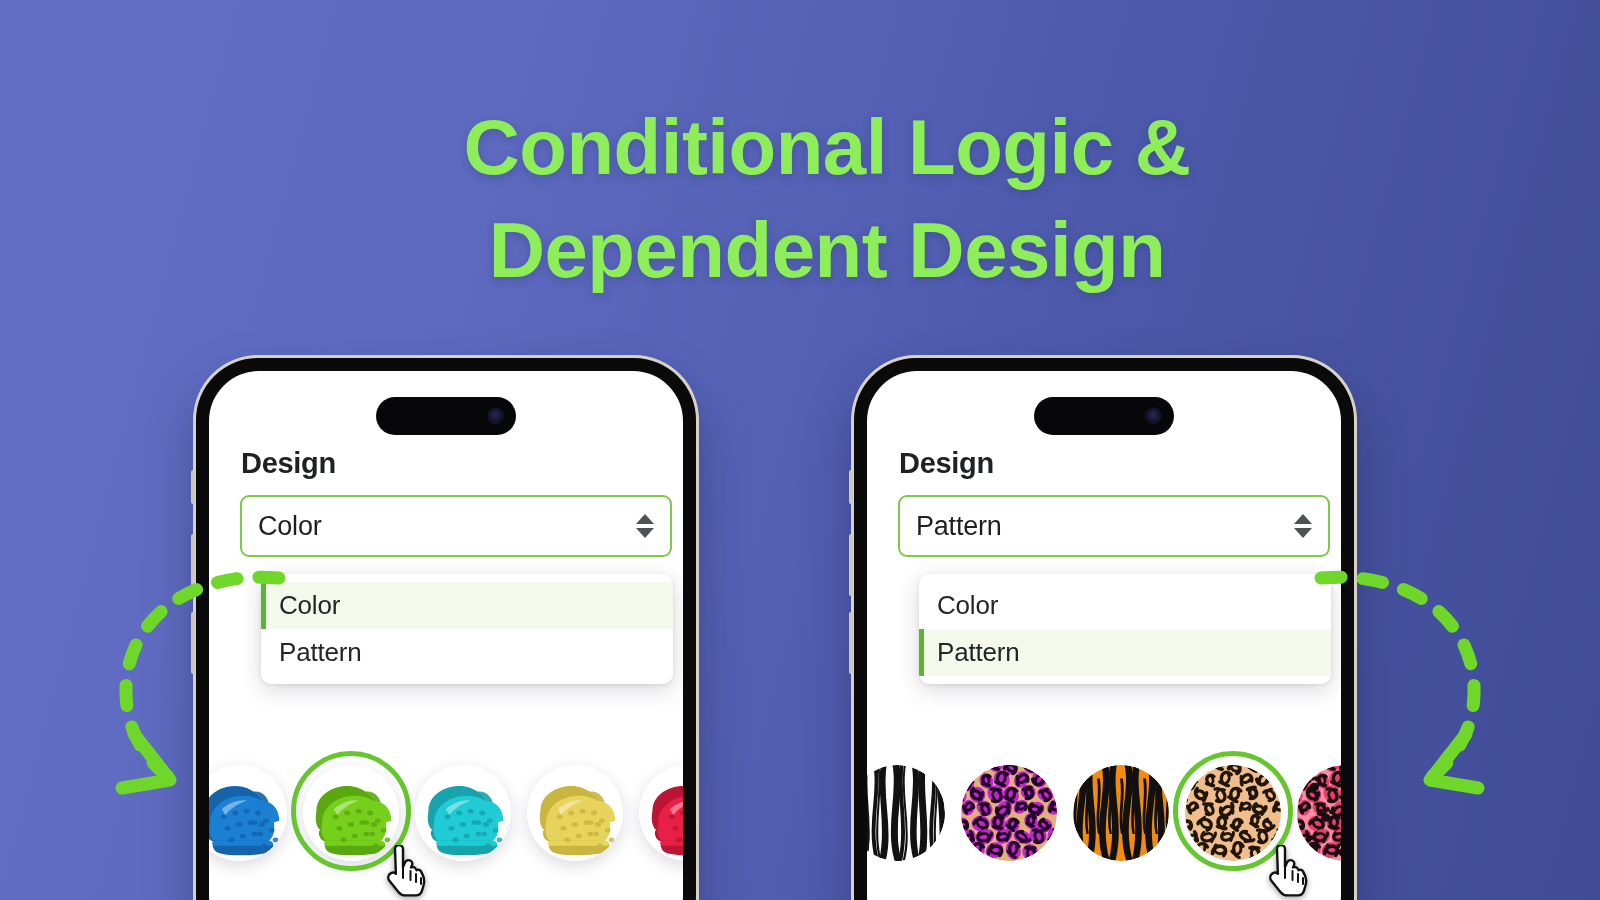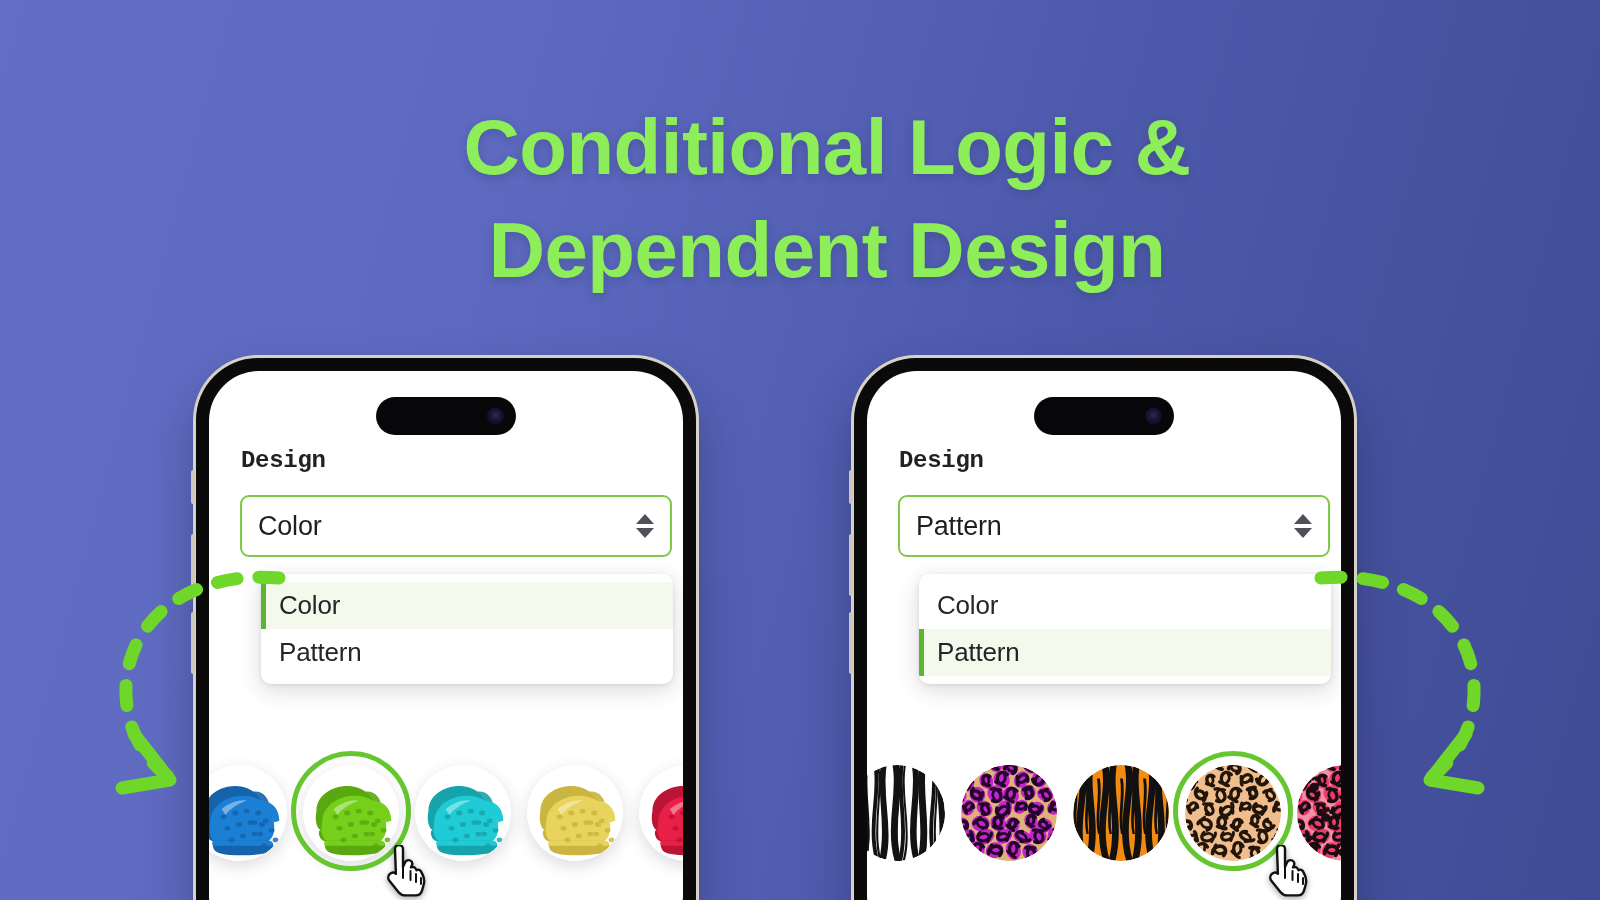--- a/index.html
+++ b/index.html
@@ -91,25 +91,24 @@
     height: 17px;
     border-radius: 50%;
     background: radial-gradient(circle at 50% 45%, #2b2a52 0%, #151433 45%, #09090f 100%);
   }
 
   
   .heading {
     position: absolute;
     top: 76px;
     left: 32px;
-    font-size: 24px;
+    font-size: 29px;
     font-weight: bold;
     color: #1f2123;
     letter-spacing: -0.3px;
-    font-family: Liberation Mono, monospace;
   }
 
   .select {
     position: absolute;
     top: 124px;
     left: 31px;
     width: 432px;
     height: 62px;
     border: 2px solid #7ec84a;
     border-radius: 9px;

